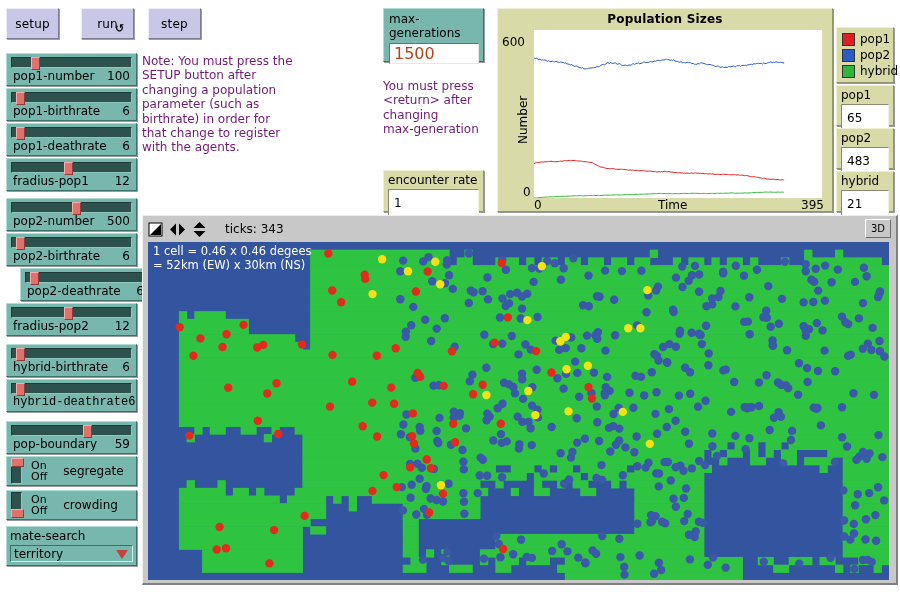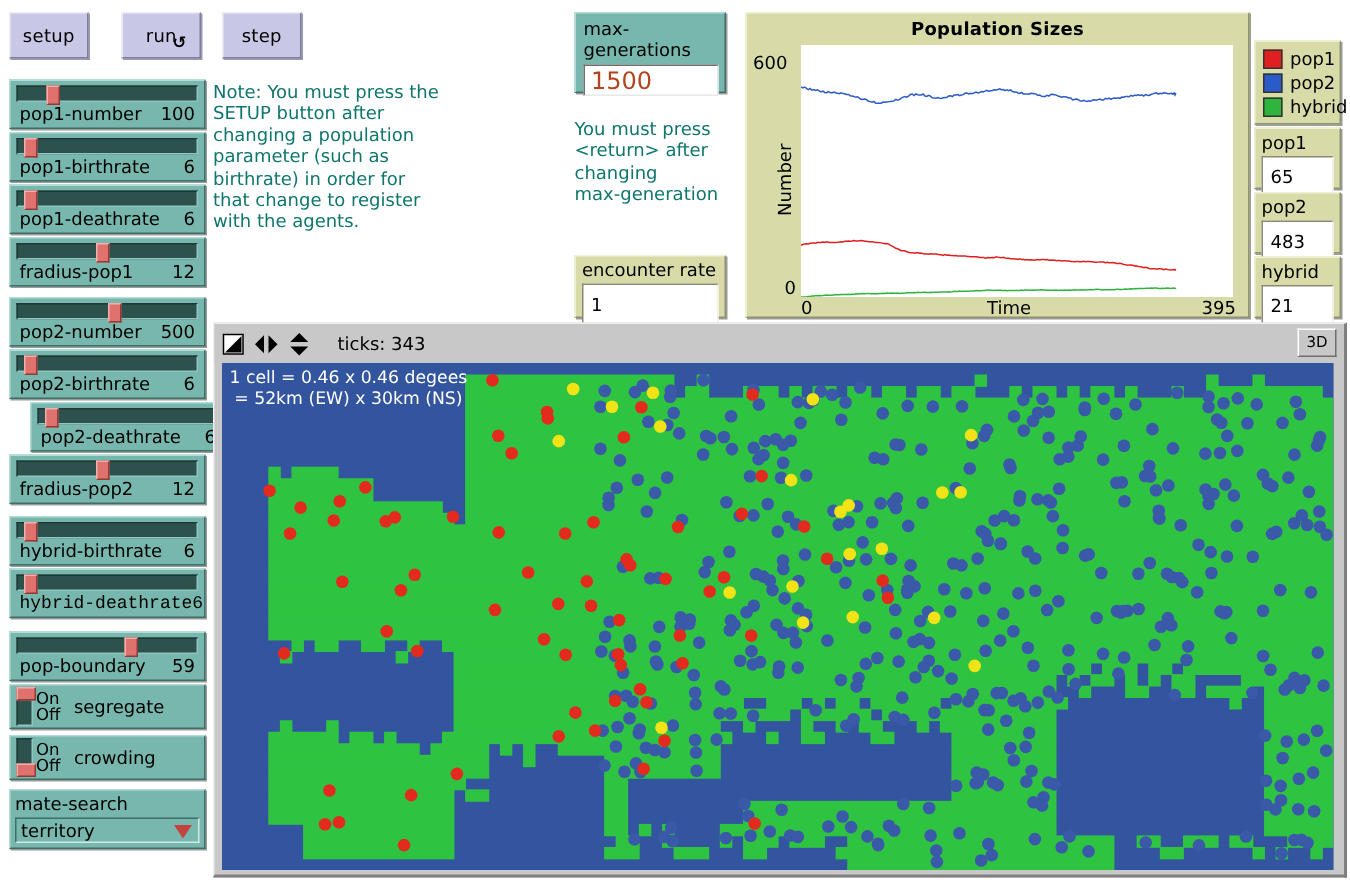--- a/index.html
+++ b/index.html
@@ -76,20 +76,21 @@
   .nl-switch{
     position:absolute;
     background:#77B7AD;
     border-top:1px solid #B3DCD6;
     border-left:1px solid #B3DCD6;
     border-right:1px solid #3E6F69;
     border-bottom:1px solid #3E6F69;
     box-shadow:1px 1px 0 0 #9a9a9a;
     display:flex; align-items:center;
     padding-left:4px;
+    gap:7px;
   }
   .sw-track{
     position:relative; width:11px;height:26px;
     background:#2D524D;
     border-top:1px solid #1d3a36;
     border-left:1px solid #1d3a36;
     border-right:1px solid #8fc6bf;
     border-bottom:1px solid #8fc6bf;
     flex:0 0 auto;
   }
@@ -187,21 +188,21 @@
     height:28px; display:flex;align-items:center;
     padding-left:5px;
     font-size:12px; color:#000;
   }
 
   
   .nl-note{
     position:absolute;
     font-size:12px;
     line-height:14.4px;
-    color:#0f766e;
+    color:#701a75;
     white-space:pre-line;
   }
 
   
   .nl-plot{
     position:absolute;
     background:#D8DBA8;
     border-top:1px solid #EFF1D6;
     border-left:1px solid #EFF1D6;
     border-right:1px solid #90936e;
@@ -278,21 +279,20 @@
   }
   .view-overlay-text{
     position:absolute;
     left:5px; top:3px;
     color:#fff;
     font-size:11.5px;
     line-height:13.5px;
     white-space:pre-line;
     z-index:5;
     pointer-events:none;
-    text-align:center;
   }
 </style>
 </head>
 <body>
 
 <div class="nl-button" style="left:6px;top:8px;width:53px;height:31px;">
   <span class="blabel">setup</span>
 </div>
 
 <div class="nl-button" style="left:81px;top:8px;width:53px;height:31px;">

